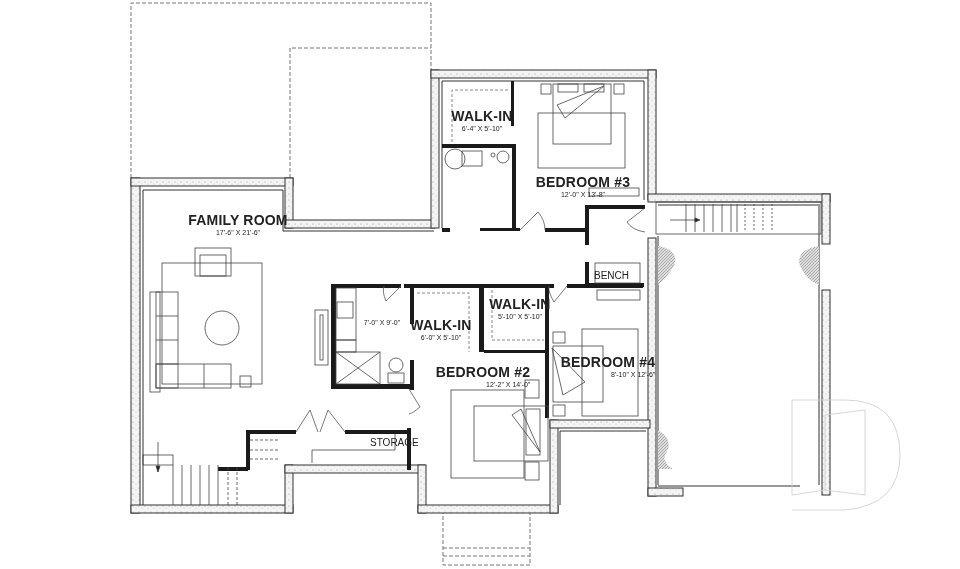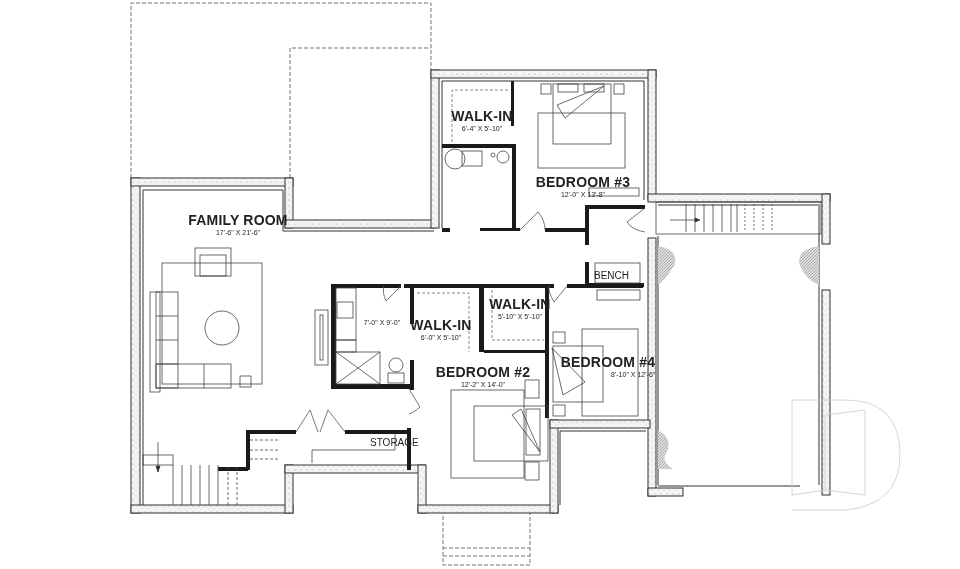--- a/index.html
+++ b/index.html
@@ -257,21 +257,21 @@
 <div class="lbl" style="left:441px; top:317px;">
   <span class="name">WALK-IN</span>
   <span class="dim">6'-0" X 5'-10"</span>
 </div>
 
 <div class="lbl" style="left:520px; top:296px;">
   <span class="name">WALK-IN</span>
   <span class="dim">5'-10" X 5'-10"</span>
 </div>
 
-<div class="lbl" style="left:483px; top:364px;">
+<div class="lbl" style="left:483px; top:364px;text-align:right;">
   <span class="name">BEDROOM #2</span>
   <span class="dim">12'-2" X 14'-0"</span>
 </div>
 
 <div class="lbl" style="left:608px; top:354px;text-align:right;">
   <span class="name">BEDROOM #4</span>
   <span class="dim">8'-10" X 12'-6"</span>
 </div>
 
 <div class="small" style="left:594px; top:270px;">BENCH</div>

